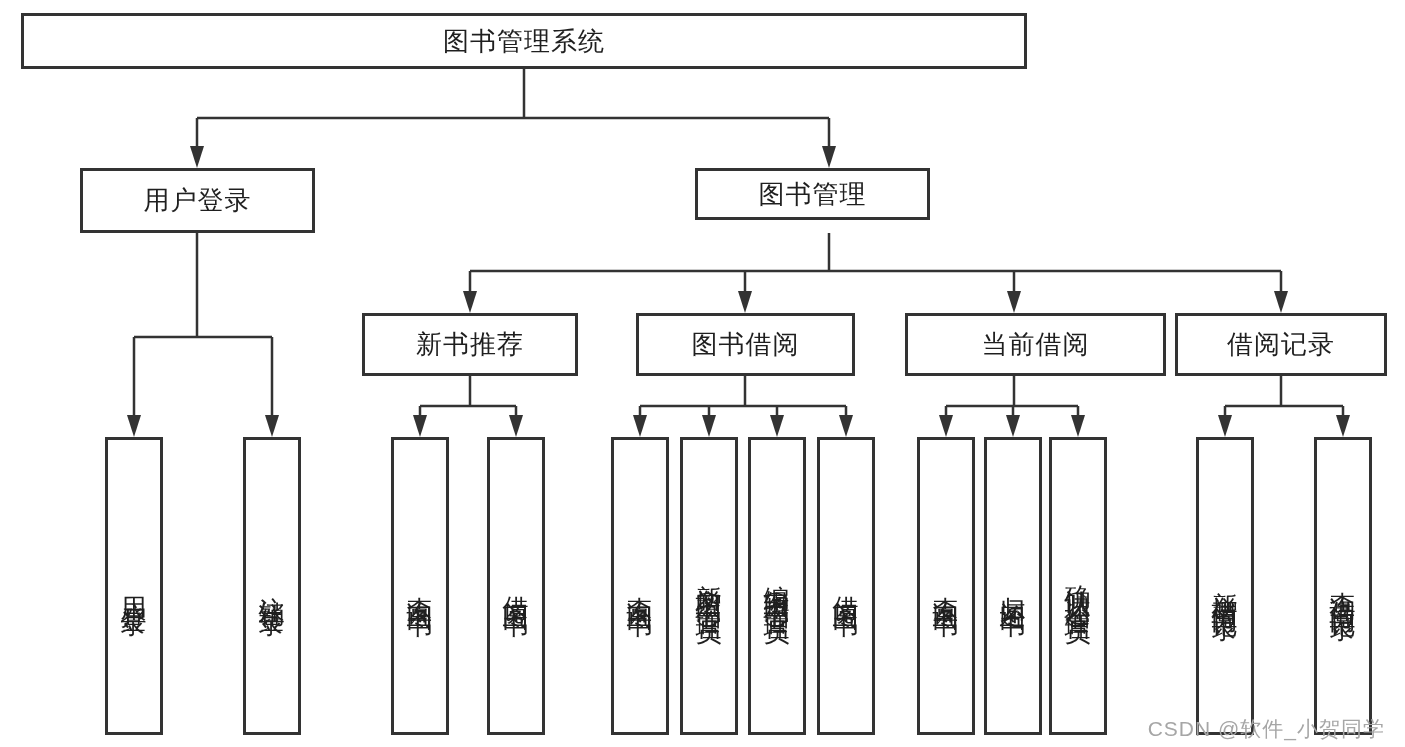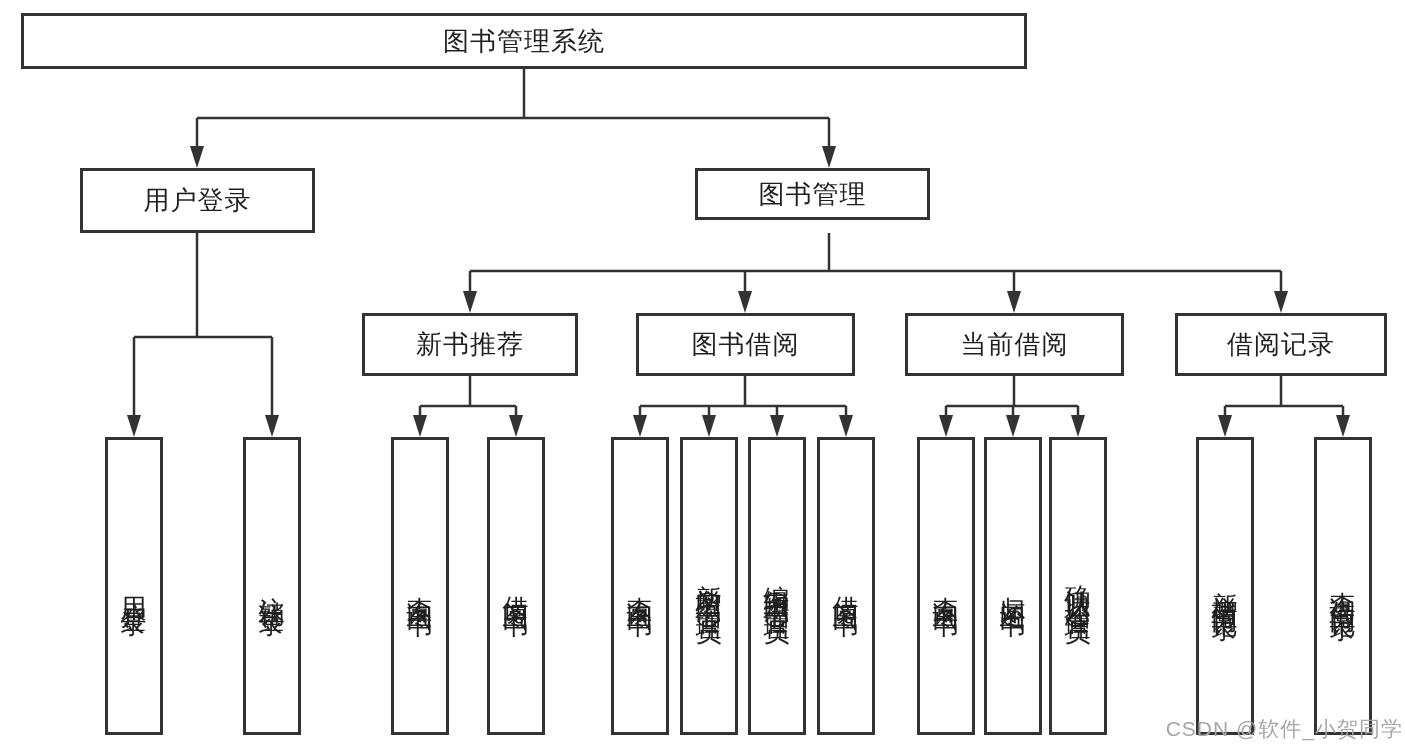--- a/index.html
+++ b/index.html
@@ -35,21 +35,21 @@
     writing-mode: vertical-rl;
     text-orientation: mixed;
     font-size: 26px;
     letter-spacing: 5px;
     line-height: 1;
     white-space: nowrap;
     max-height: 290px;
   }
   .watermark {
     position: absolute;
-    right: 2px;
+    right: 20px;
     bottom: 4px;
     font-size: 21px;
     color: #a6a6a6;
     letter-spacing: 1px;
   }
 </style>
 </head>
 <body>
 
 <div class="stage">
@@ -107,21 +107,21 @@
   <div class="box hbox" style="left:695px; top:168px; width:235px; height:52px;">
     <span>图书管理</span>
   </div>
 
   <div class="box hbox" style="left:362px; top:313px; width:216px; height:63px;">
     <span>新书推荐</span>
   </div>
   <div class="box hbox" style="left:636px; top:313px; width:219px; height:63px;text-align:center;">
     <span>图书借阅</span>
   </div>
-  <div class="box hbox" style="left:905px; top:313px; width:219px; height:63px;align-items:center;">
+  <div class="box hbox" style="left:905px; top:313px; width:261px; height:63px;align-items:center;">
     <span>当前借阅</span>
   </div>
   <div class="box hbox" style="left:1175px; top:313px; width:212px; height:63px;">
     <span>借阅记录</span>
   </div>
 
   <div class="box leaf" style="left:105px;">
     <span class="vtext">用户登录</span>
   </div>
   <div class="box leaf" style="left:243px;">

